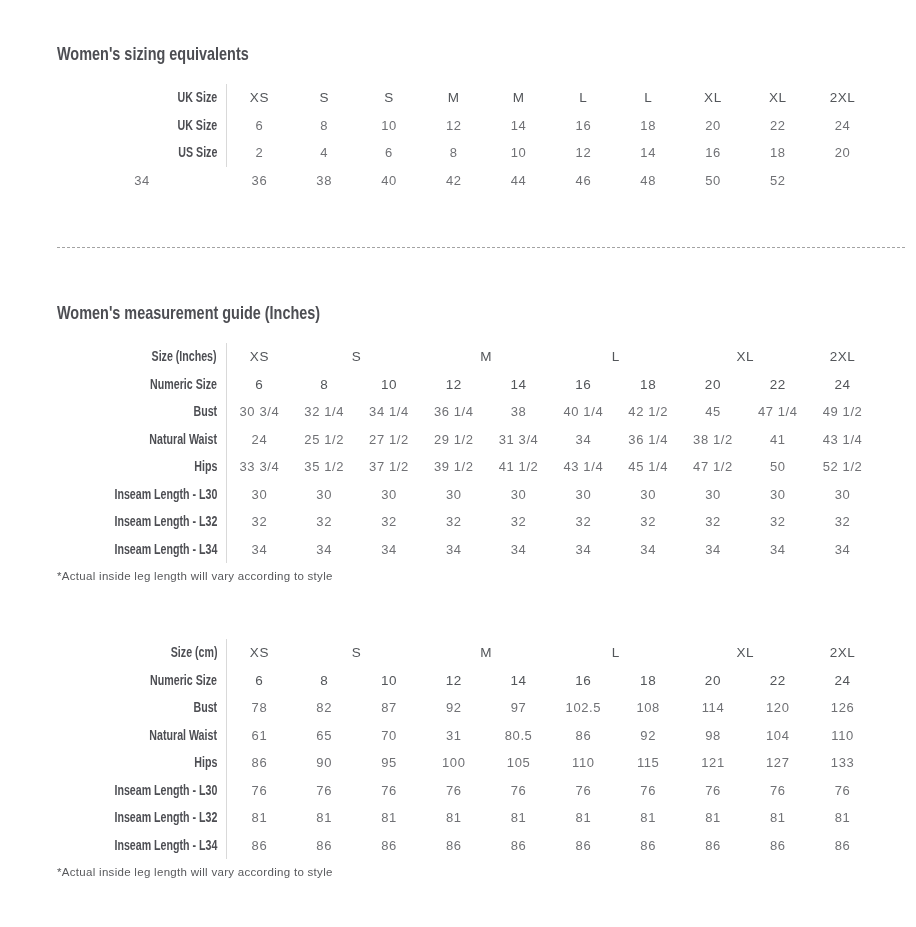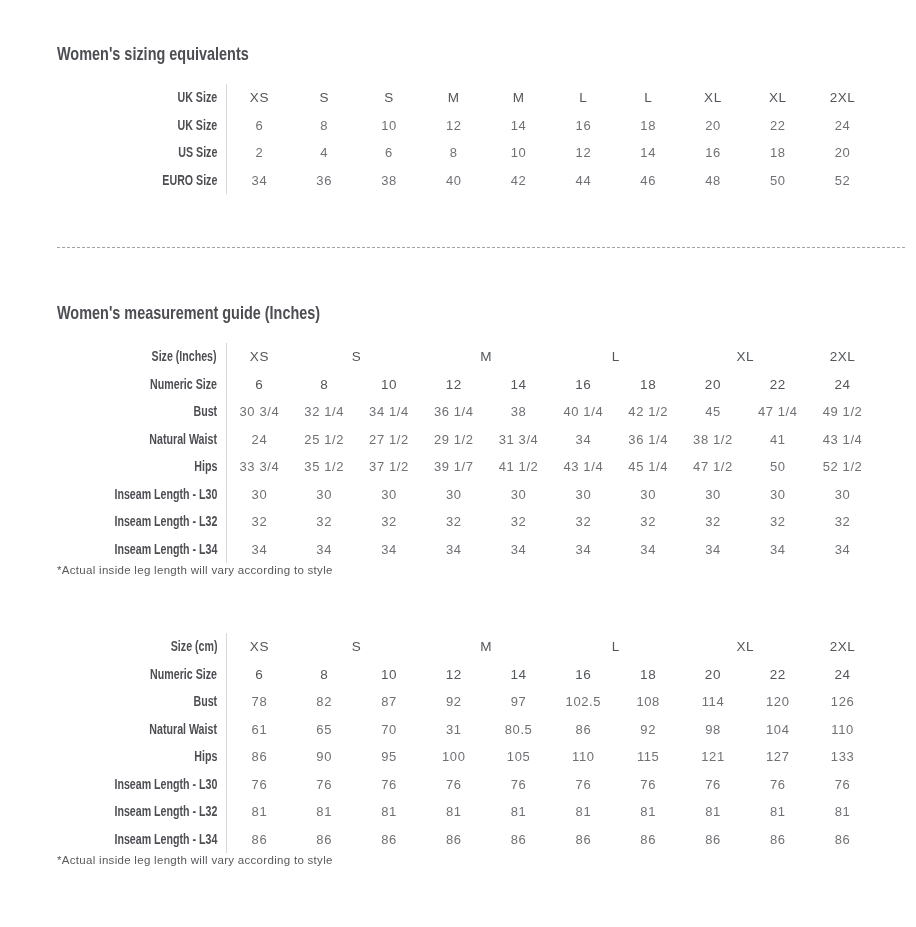--- a/index.html
+++ b/index.html
@@ -65,21 +65,21 @@
   .divider {
     border: none;
     border-top: 1px dashed #a3a3a3;
     margin: 53px 0 55px 0;
     width: 848px;
   }
   .footnote {
     font-size: 11.5px;
     color: #58595c;
     letter-spacing: 0.3px;
-    margin-top: 0;
+    margin-top: 6px;
     height: 14px;
     line-height: 14px;
   }
   .sec-gap { margin-top: 56px; }
 </style>
 </head>
 <body>
 
 <div class="page">
 
@@ -112,21 +112,20 @@
         <div class="cell val">2</div>
         <div class="cell val">4</div>
         <div class="cell val">6</div>
         <div class="cell val">8</div>
         <div class="cell val">10</div>
         <div class="cell val">12</div>
         <div class="cell val">14</div>
         <div class="cell val">16</div>
         <div class="cell val">18</div>
         <div class="cell val">20</div>
-        <div class="cell lbl"><span class="cond">EURO Size</span></div>
         <div class="cell val">34</div>
         <div class="cell val">36</div>
         <div class="cell val">38</div>
         <div class="cell val">40</div>
         <div class="cell val">42</div>
         <div class="cell val">44</div>
         <div class="cell val">46</div>
         <div class="cell val">48</div>
         <div class="cell val">50</div>
         <div class="cell val">52</div>
@@ -175,21 +174,21 @@
         <div class="cell val">31 3/4</div>
         <div class="cell val">34</div>
         <div class="cell val">36 1/4</div>
         <div class="cell val">38 1/2</div>
         <div class="cell val">41</div>
         <div class="cell val">43 1/4</div>
         <div class="cell lbl"><span class="cond">Hips</span></div>
         <div class="cell val">33 3/4</div>
         <div class="cell val">35 1/2</div>
         <div class="cell val">37 1/2</div>
-        <div class="cell val">39 1/7</div>
+        <div class="cell val">39 1/2</div>
         <div class="cell val">41 1/2</div>
         <div class="cell val">43 1/4</div>
         <div class="cell val">45 1/4</div>
         <div class="cell val">47 1/2</div>
         <div class="cell val">50</div>
         <div class="cell val">52 1/2</div>
         <div class="cell lbl"><span class="cond">Inseam Length - L30</span></div>
         <div class="cell val">30</div>
         <div class="cell val">30</div>
         <div class="cell val">30</div>

